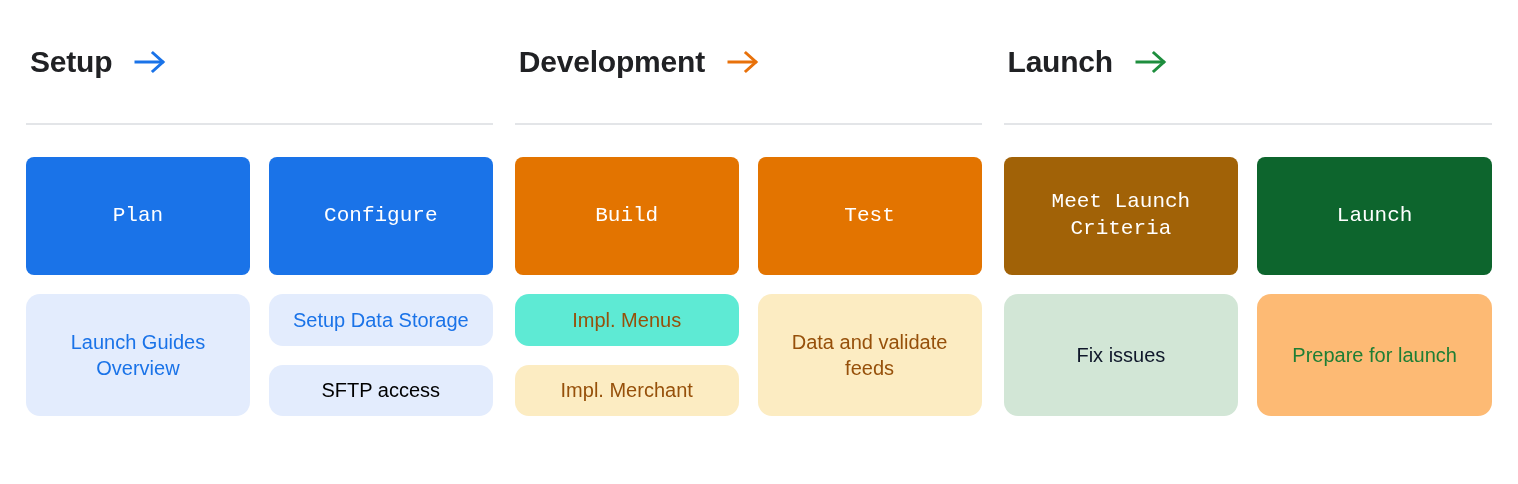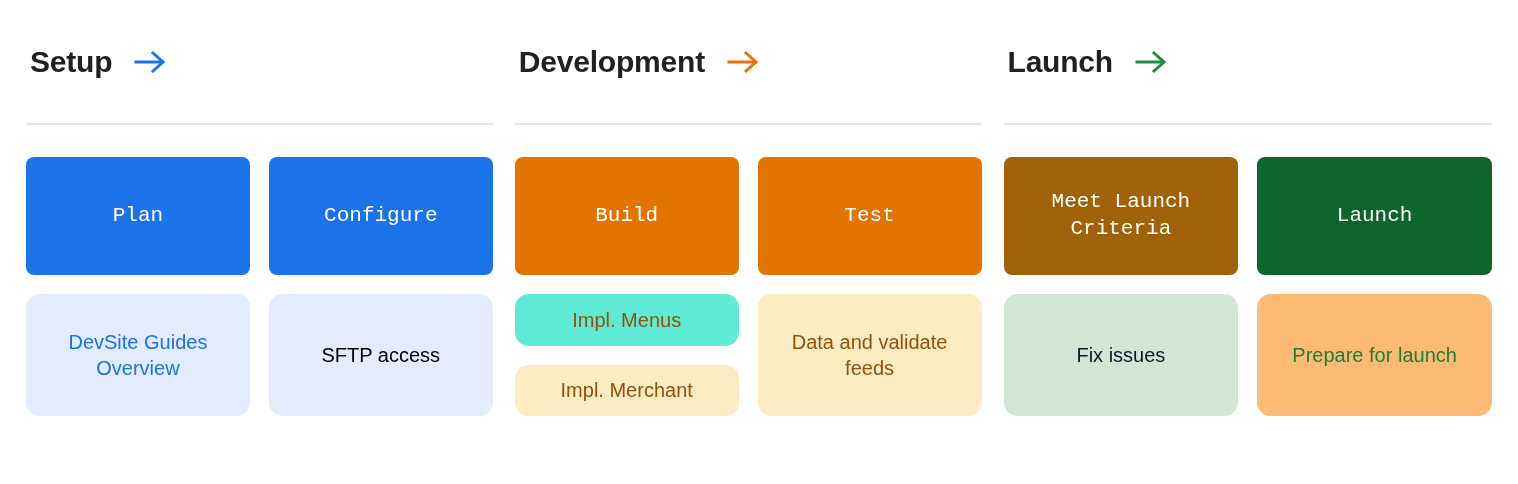--- a/index.html
+++ b/index.html
@@ -123,27 +123,28 @@
         <path d="M2 13 H28" stroke="#1a73e8" stroke-width="3" fill="none" stroke-linecap="square"></path>
         <path d="M19 4 L29 13 L19 22" stroke="#1a73e8" stroke-width="3" fill="none" stroke-linecap="square" stroke-linejoin="miter"></path>
       </svg>
     </div>
     <div class="divider"></div>
     <div class="cards">
 
       <div class="col">
         <div class="card-main" style="background:#1a73e8;color:#ffffff">Plan</div>
         <div class="subs">
-          <div class="card-sub fill" style="background:#e3ecfd;color:#1a73e8">DevSite Guides Overview</div>
+          <div class="card-sub fill" style="background:#e3ecfd;color:#1a73e8">Launch Guides Overview</div>
         </div>
       </div>
 
       <div class="col">
         <div class="card-main" style="background:#1a73e8;color:#ffffff">Configure</div>
         <div class="subs">
+          <div class="card-sub half" style="background:#e3ecfd;color:#1a73e8">Setup Data Storage</div>
           <div class="card-sub half" style="background:#e3ecfd;color:#000000">SFTP access</div>
         </div>
       </div>
 
     </div>
   </div>
 
   <div class="phase development">
     <div class="phase-head">
       <span class="phase-title">Development</span>

